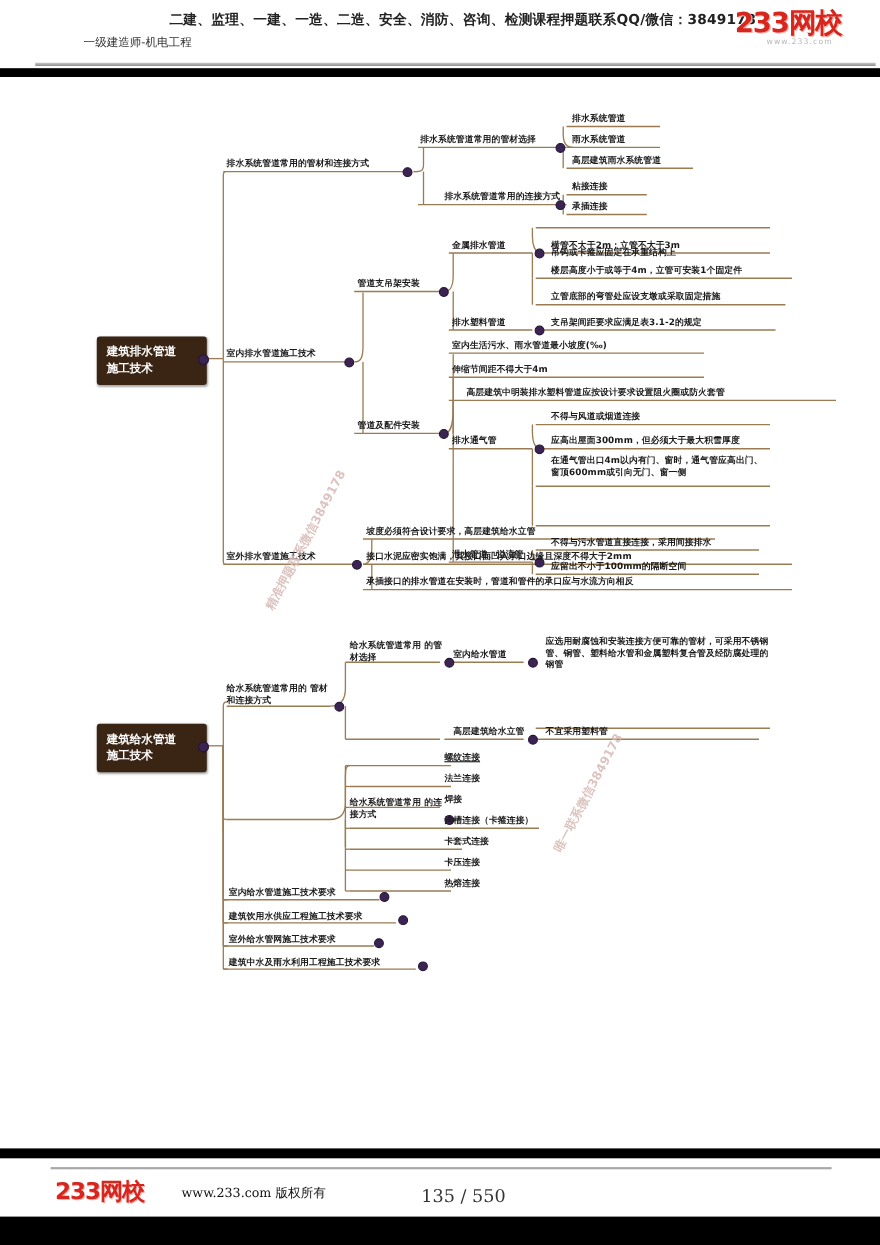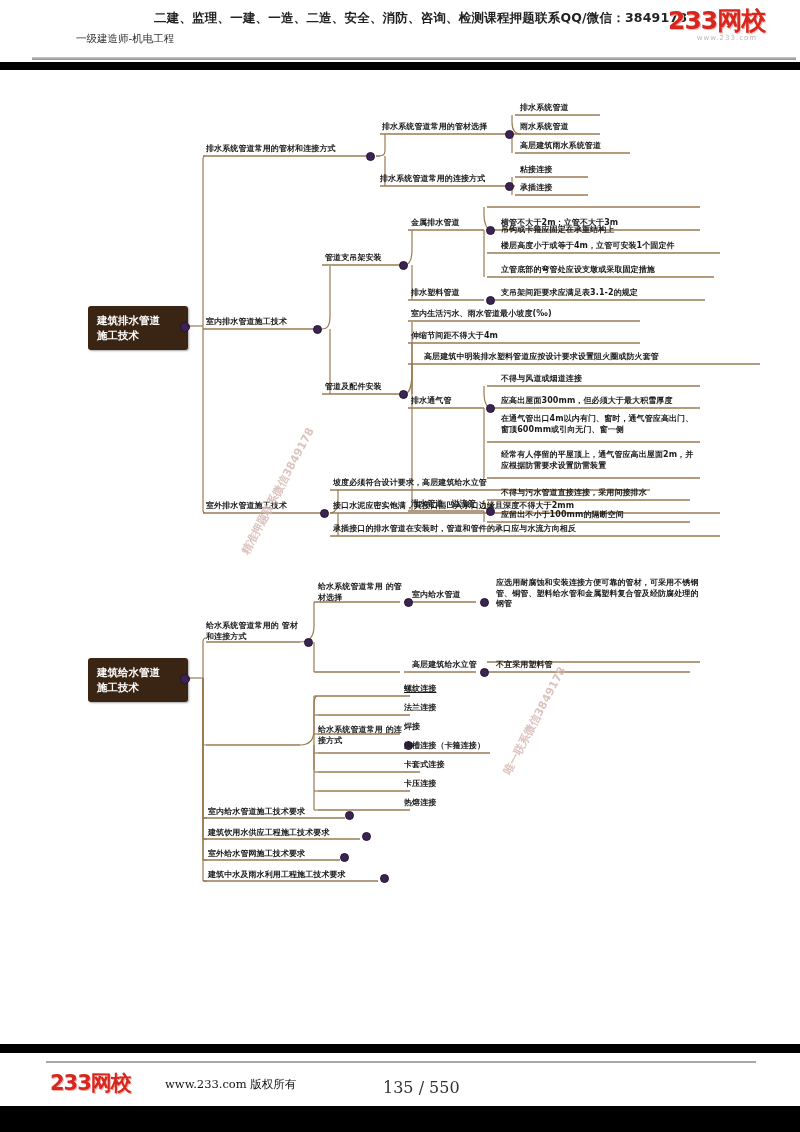--- a/index.html
+++ b/index.html
@@ -271,21 +271,21 @@
 
     <div class="node" style="left:206px;top:74px;">排水系统管道常用的管材和连接方式</div>
     <div class="dot" style="left:366px;top:82px;"></div>
 
     <div class="node" style="left:382px;top:52px;">排水系统管道常用的管材选择</div>
     <div class="dot" style="left:505px;top:60px;"></div>
     <div class="node" style="left:520px;top:33px;">排水系统管道</div>
     <div class="node" style="left:520px;top:52px;">雨水系统管道</div>
     <div class="node" style="left:520px;top:71px;">高层建筑雨水系统管道</div>
 
-    <div class="node" style="left:380px;top:104px;text-align:center;">排水系统管道常用的连接方式</div>
+    <div class="node" style="left:404px;top:104px;text-align:center;">排水系统管道常用的连接方式</div>
     <div class="dot" style="left:505px;top:112px;"></div>
     <div class="node" style="left:520px;top:95px;">粘接连接</div>
     <div class="node" style="left:520px;top:113px;">承插连接</div>
 
     <div class="node" style="left:206px;top:247px;">室内排水管道施工技术</div>
     <div class="dot" style="left:313px;top:255px;"></div>
 
     <div class="node" style="left:325px;top:183px;">管道支吊架安装</div>
     <div class="dot" style="left:399px;top:191px;"></div>
 
@@ -304,21 +304,20 @@
     <div class="dot" style="left:399px;top:320px;"></div>
     <div class="node" style="left:411px;top:239px;">室内生活污水、雨水管道最小坡度(‰)</div>
     <div class="node" style="left:411px;top:261px;">伸缩节间距不得大于4m</div>
     <div class="node" style="left:424px;top:282px;">高层建筑中明装排水塑料管道应按设计要求设置阻火圈或防火套管</div>
 
     <div class="node" style="left:411px;top:326px;">排水通气管</div>
     <div class="dot" style="left:486px;top:334px;"></div>
     <div class="node" style="left:501px;top:304px;">不得与风道或烟道连接</div>
     <div class="node" style="left:501px;top:326px;">应高出屋面300mm，但必须大于最大积雪厚度</div>
     <div class="node wrap" style="left:501px;top:344px;width:198px;">在通气管出口4m以内有门、窗时，通气管应高出门、窗顶600mm或引向无门、窗一侧</div>
-    <div class="node wrap" style="left:501px;top:380px;width:198px;">经常有人停留的平屋顶上，通气管应高出屋面2m，并应根据防雷要求设置防雷装置</div>
 
     <div class="node" style="left:411px;top:429px;">泄水管道、溢流管</div>
     <div class="dot" style="left:486px;top:437px;"></div>
     <div class="node" style="left:501px;top:418px;">不得与污水管道直接连接，采用间接排水</div>
     <div class="node" style="left:501px;top:440px;">应留出不小于100mm的隔断空间</div>
 
     <div class="node" style="left:206px;top:431px;">室外排水管道施工技术</div>
     <div class="dot" style="left:320px;top:439px;"></div>
     <div class="node" style="left:333px;top:408px;">坡度必须符合设计要求，高层建筑给水立管</div>
     <div class="node" style="left:333px;top:431px;">接口水泥应密实饱满，其接口面凹入承口边缘且深度不得大于2mm</div>

